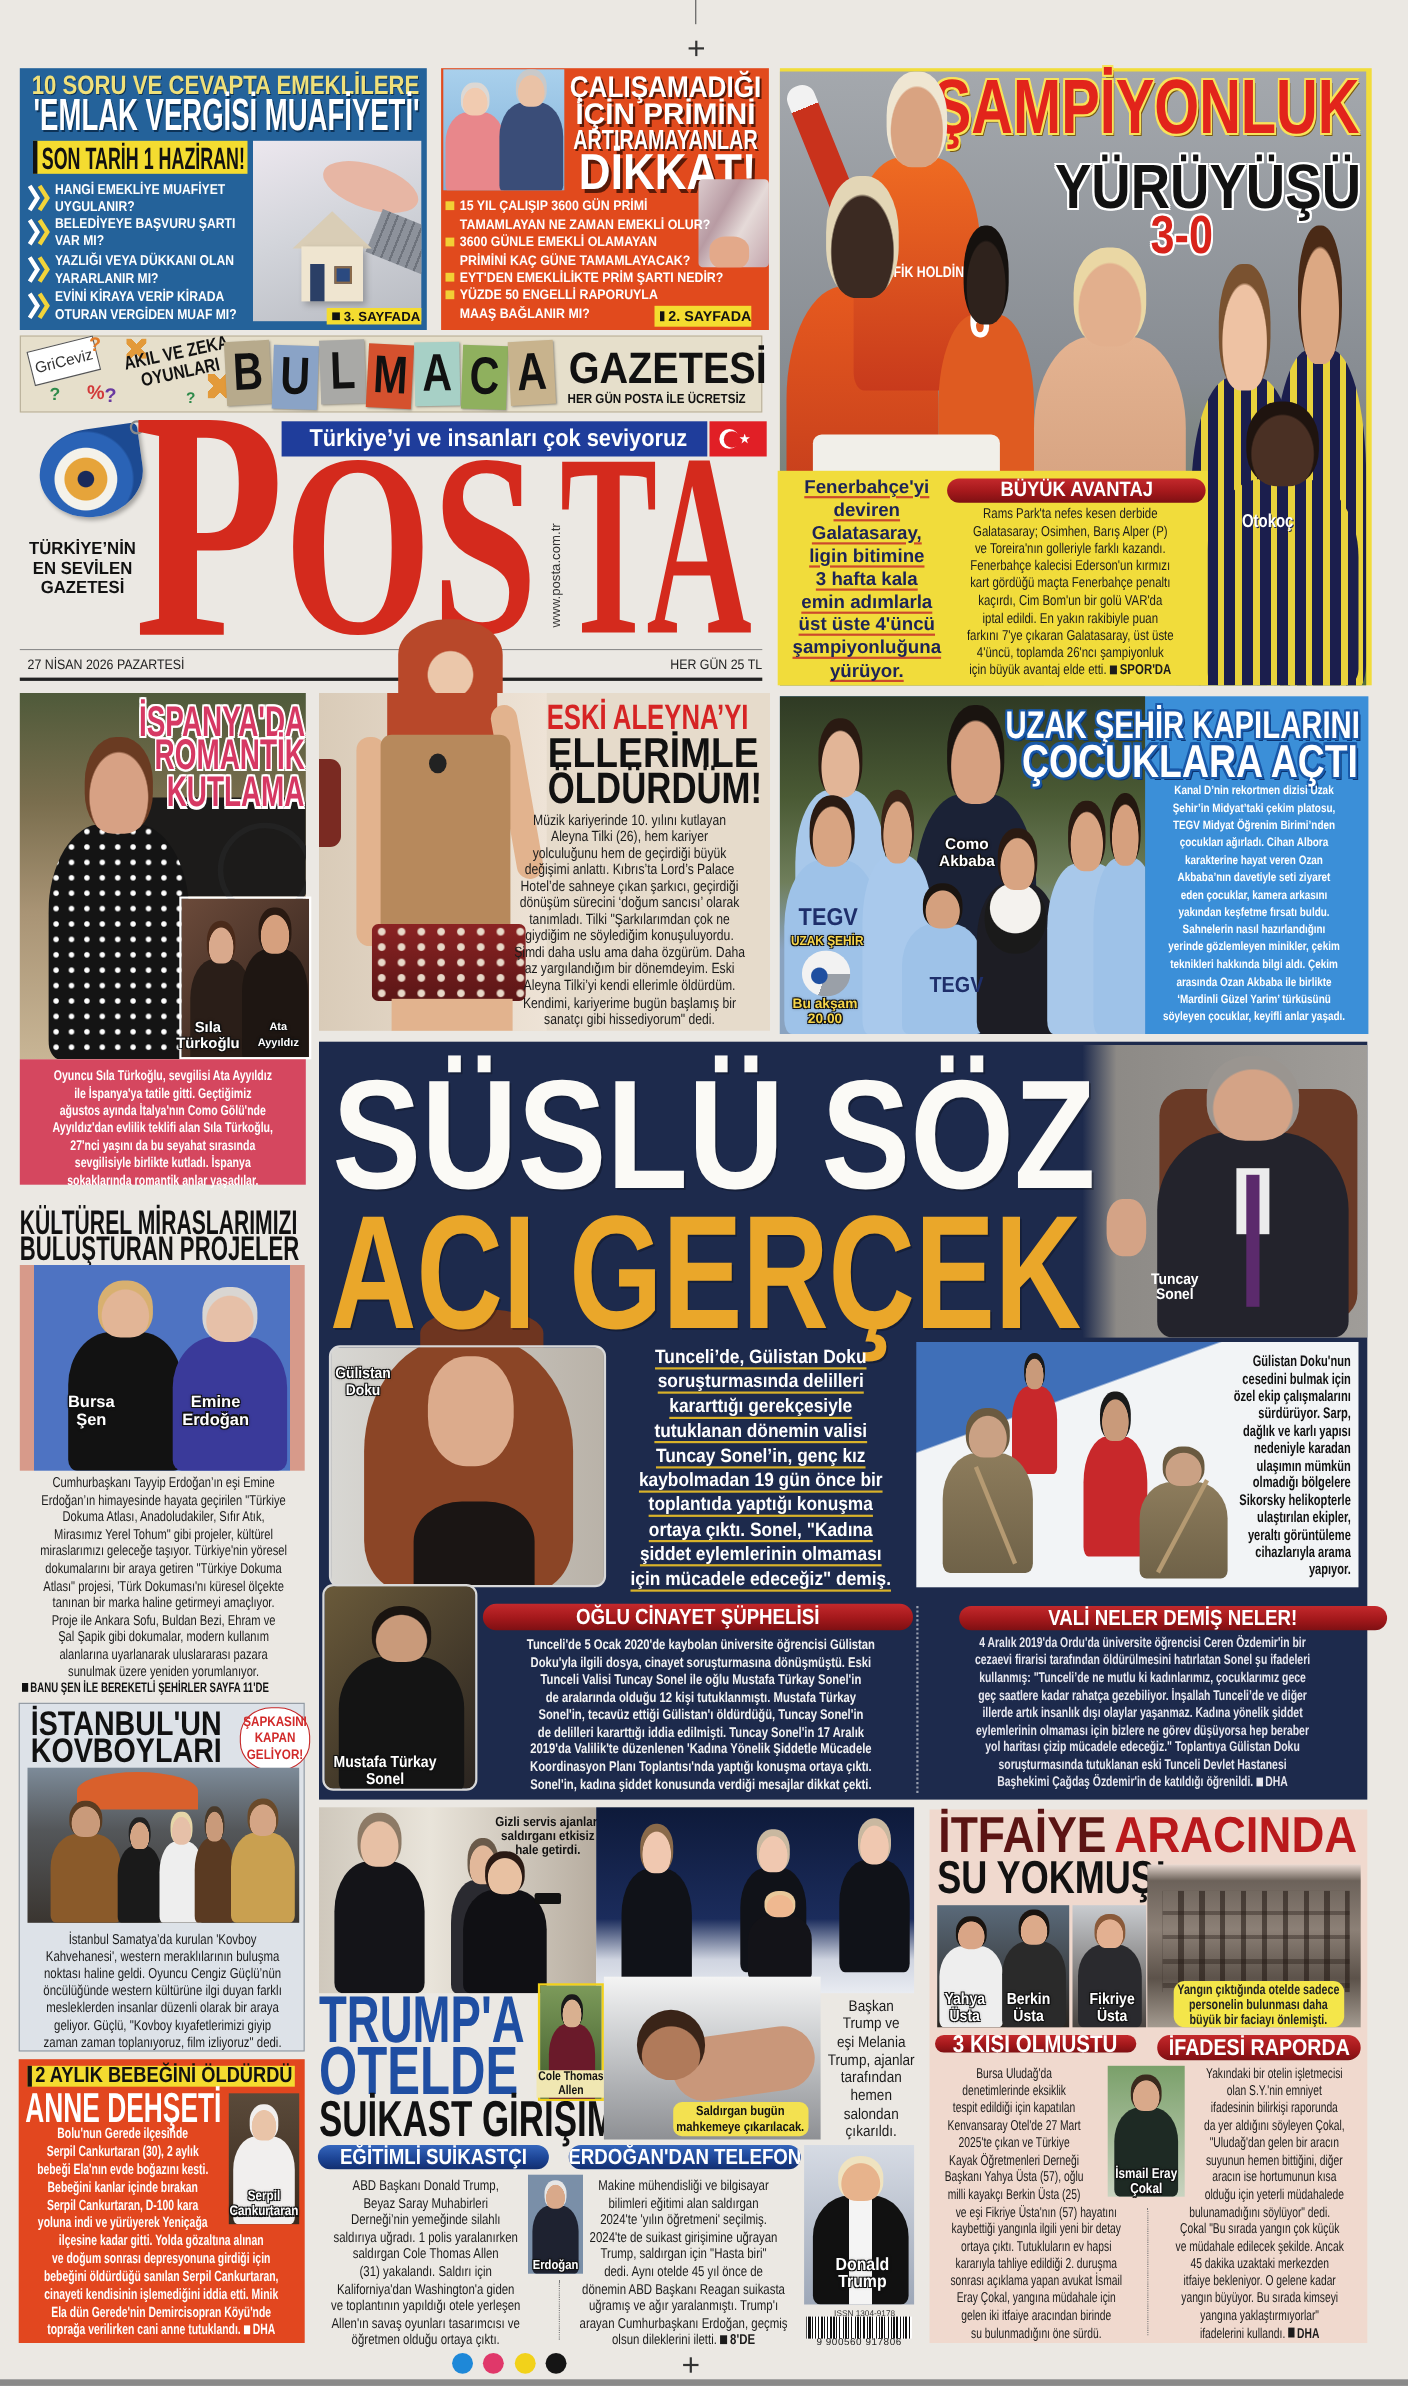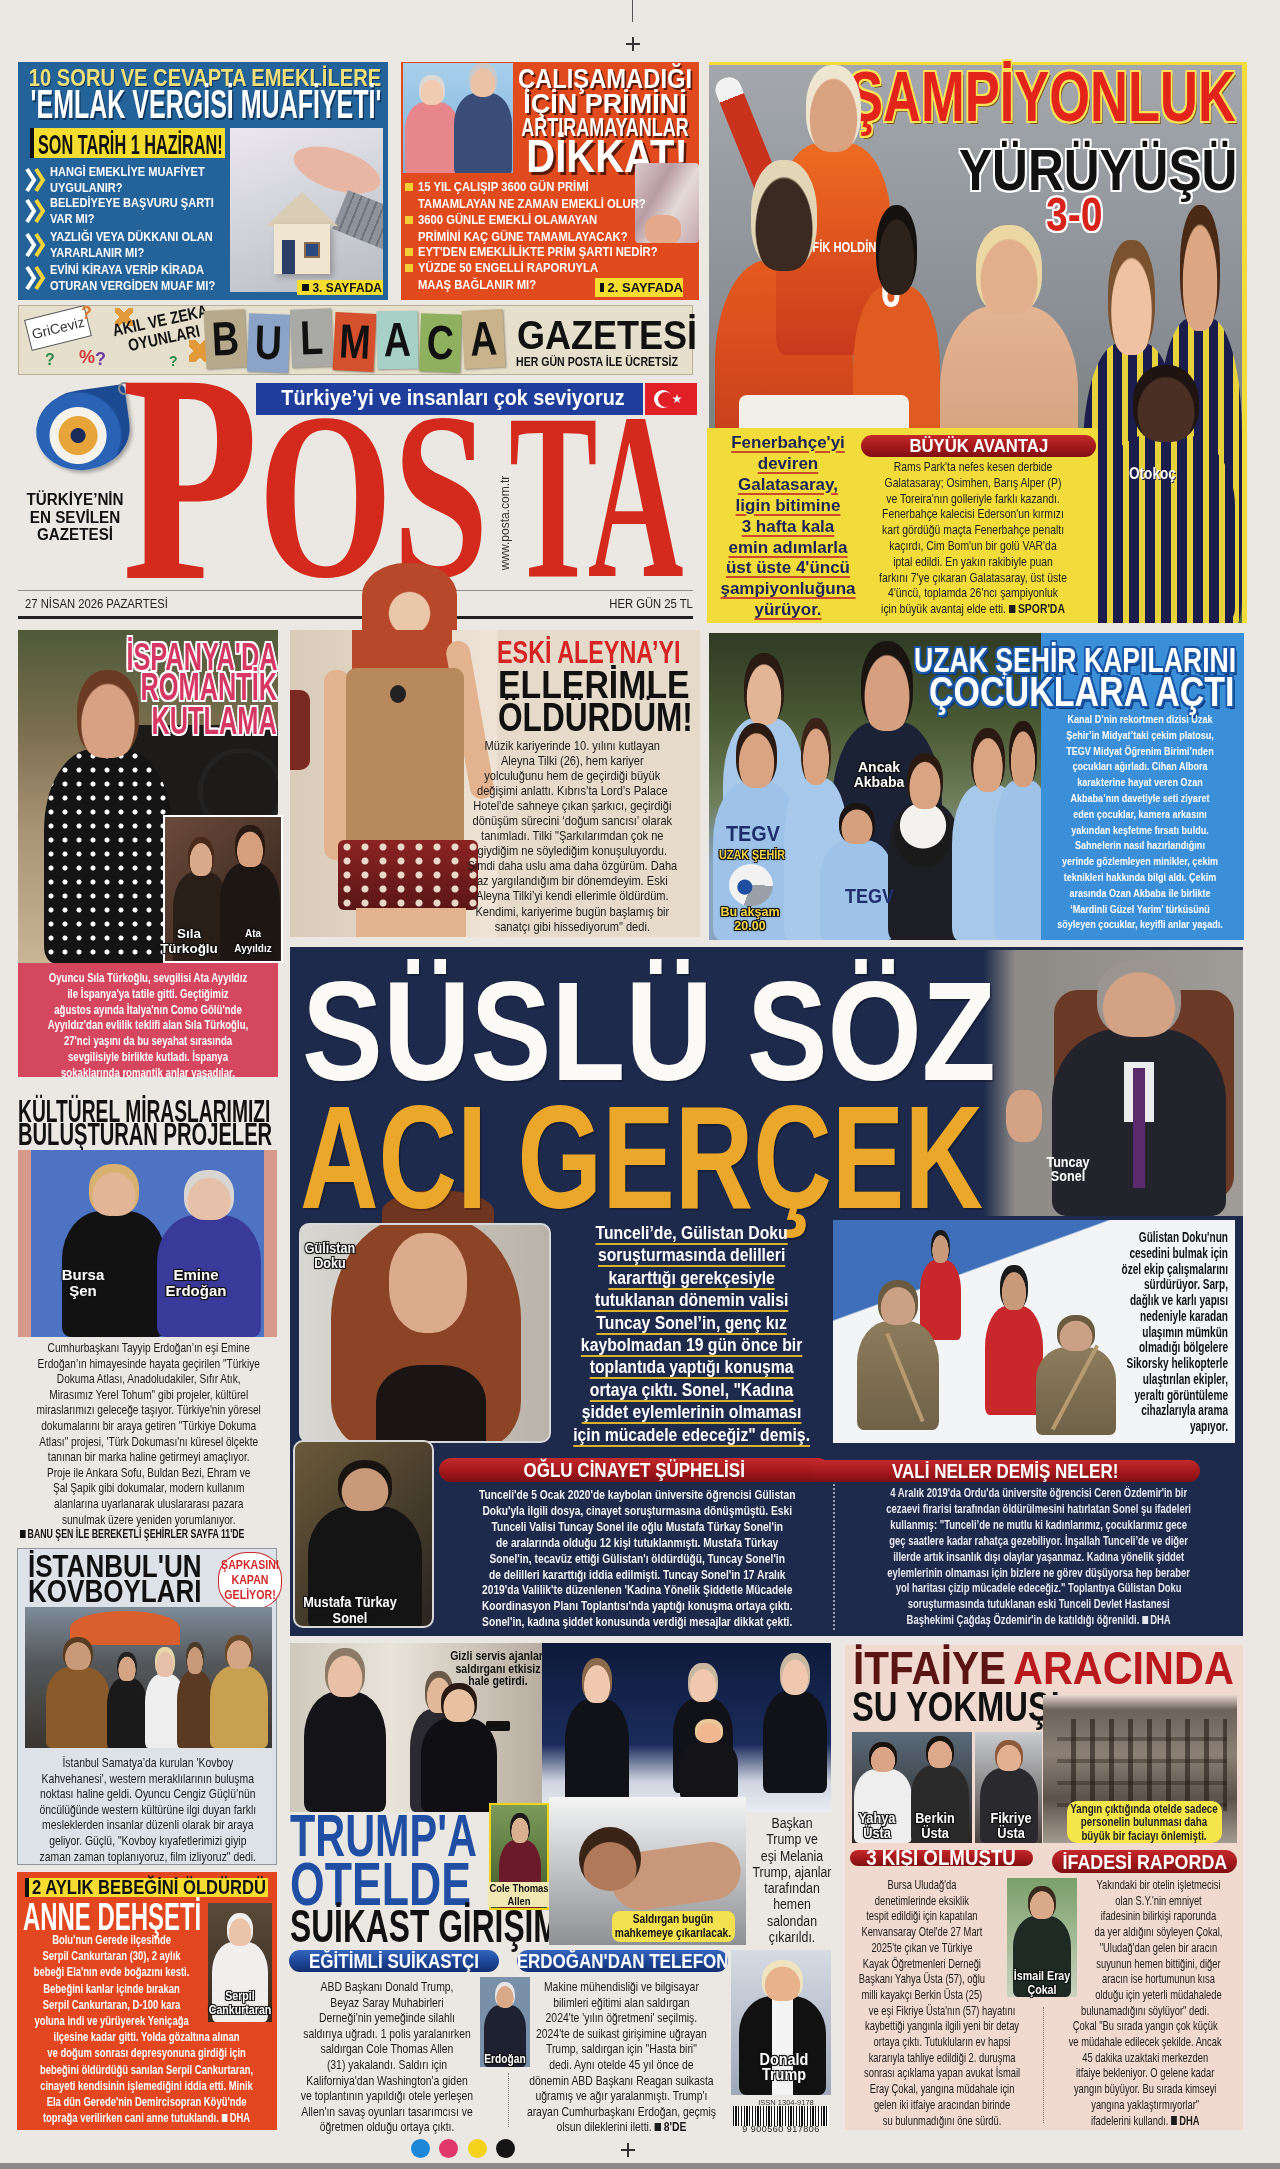--- a/index.html
+++ b/index.html
@@ -320,21 +320,21 @@
 karakterine hayat veren Ozan
 Akbaba’nın davetiyle seti ziyaret
 eden çocuklar, kamera arkasını
 yakından keşfetme fırsatı buldu.
 Sahnelerin nasıl hazırlandığını
 yerinde gözlemleyen minikler, çekim
 teknikleri hakkında bilgi aldı. Çekim
 arasında Ozan Akbaba ile birlikte
 ‘Mardinli Güzel Yarim’ türküsünü
 söyleyen çocuklar, keyifli anlar yaşadı.</div>
-  <div class="tc od" style="left:170px;top:127px;font-size:14px;line-height:15px;color:#fff">Ancak
+  <div class="tc od" style="left:170px;top:127px;font-size:14px;line-height:15px;color:#fff">Como
 Akbaba</div>
   <div class="tc od" style="left:43px;top:216px;font-size:12px;--s:.9;color:#f6d54a">UZAK ŞEHİR</div>
   <div class="a" style="left:20px;top:231px;width:44px;height:42px;border-radius:50%;background:radial-gradient(circle at 36% 55%,#1f4fa0 0 7px,transparent 8px),conic-gradient(from 200deg,#f2f2f2 0 70%,#9aa0a8 70% 100%)"></div>
   <div class="tc od" style="left:41px;top:273px;font-size:12.5px;line-height:13.5px;color:#f6d54a">Bu akşam
 20.00</div>
 </section>
 
 <section class="a" style="left:290px;top:947px;width:953px;height:689px;background:var(--navy)">
   <div class="photo" style="left:694px;top:3px;width:259px;height:266px;background:linear-gradient(90deg,rgba(29,42,76,1) 0%,#8d8a86 12%,#a09d99 100%)">
     <div class="a" style="left:70px;top:40px;width:180px;height:210px;border-radius:24px;background:#6a3a26"></div>
@@ -397,21 +397,21 @@
   <div class="p" style="left:156px;top:540px;width:478px;--s:.8;font-size:12.8px;font-weight:700;line-height:15.9px;color:#f3f3f3">Tunceli'de 5 Ocak 2020'de kaybolan üniversite öğrencisi Gülistan
 Doku'yla ilgili dosya, cinayet soruşturmasına dönüşmüştü. Eski
 Tunceli Valisi Tuncay Sonel ile oğlu Mustafa Türkay Sonel'in
 de aralarında olduğu 12 kişi tutuklanmıştı. Mustafa Türkay
 Sonel'in, tecavüz ettiği Gülistan'ı öldürdüğü, Tuncay Sonel'in
 de delilleri kararttığı iddia edilmişti. Tuncay Sonel'in 17 Aralık
 2019'da Valilik'te düzenlenen 'Kadına Yönelik Şiddetle Mücadele
 Koordinasyon Planı Toplantısı'nda yaptığı konuşma ortaya çıktı.
 Sonel'in, kadına şiddet konusunda verdiği mesajlar dikkat çekti.</div>
   <div class="a" style="left:543px;top:513px;width:6px;height:170px;border-left:2px dotted rgba(255,255,255,.55)"></div>
-  <div class="pill pill-red" style="left:521px;top:513px;width:389px;height:22px;font-size:20px">
+  <div class="pill pill-red" style="left:582px;top:513px;width:389px;height:22px;font-size:20px">
         <span>VALİ NELER DEMİŞ NELER!</span>
       </div>
   <div class="p" style="left:557px;top:538px;width:518px;--s:.74;font-size:12.8px;font-weight:700;line-height:15.9px;color:#e7e7ef"><span>4 Aralık 2019'da Ordu'da üniversite öğrencisi Ceren Özdemir'in bir
 cezaevi firarisi tarafından öldürülmesini hatırlatan Sonel şu ifadeleri
 kullanmış: "Tunceli’de ne mutlu ki kadınlarımız, çocuklarımız gece
 geç saatlere kadar rahatça gezebiliyor. İnşallah Tunceli’de ve diğer
 illerde artık insanlık dışı olaylar yaşanmaz. Kadına yönelik şiddet
 eylemlerinin olmaması için bizlere ne görev düşüyorsa hep beraber
 yol haritası çizip mücadele edeceğiz." Toplantıya Gülistan Doku
 soruşturmasında tutuklanan eski Tunceli Devlet Hastanesi

